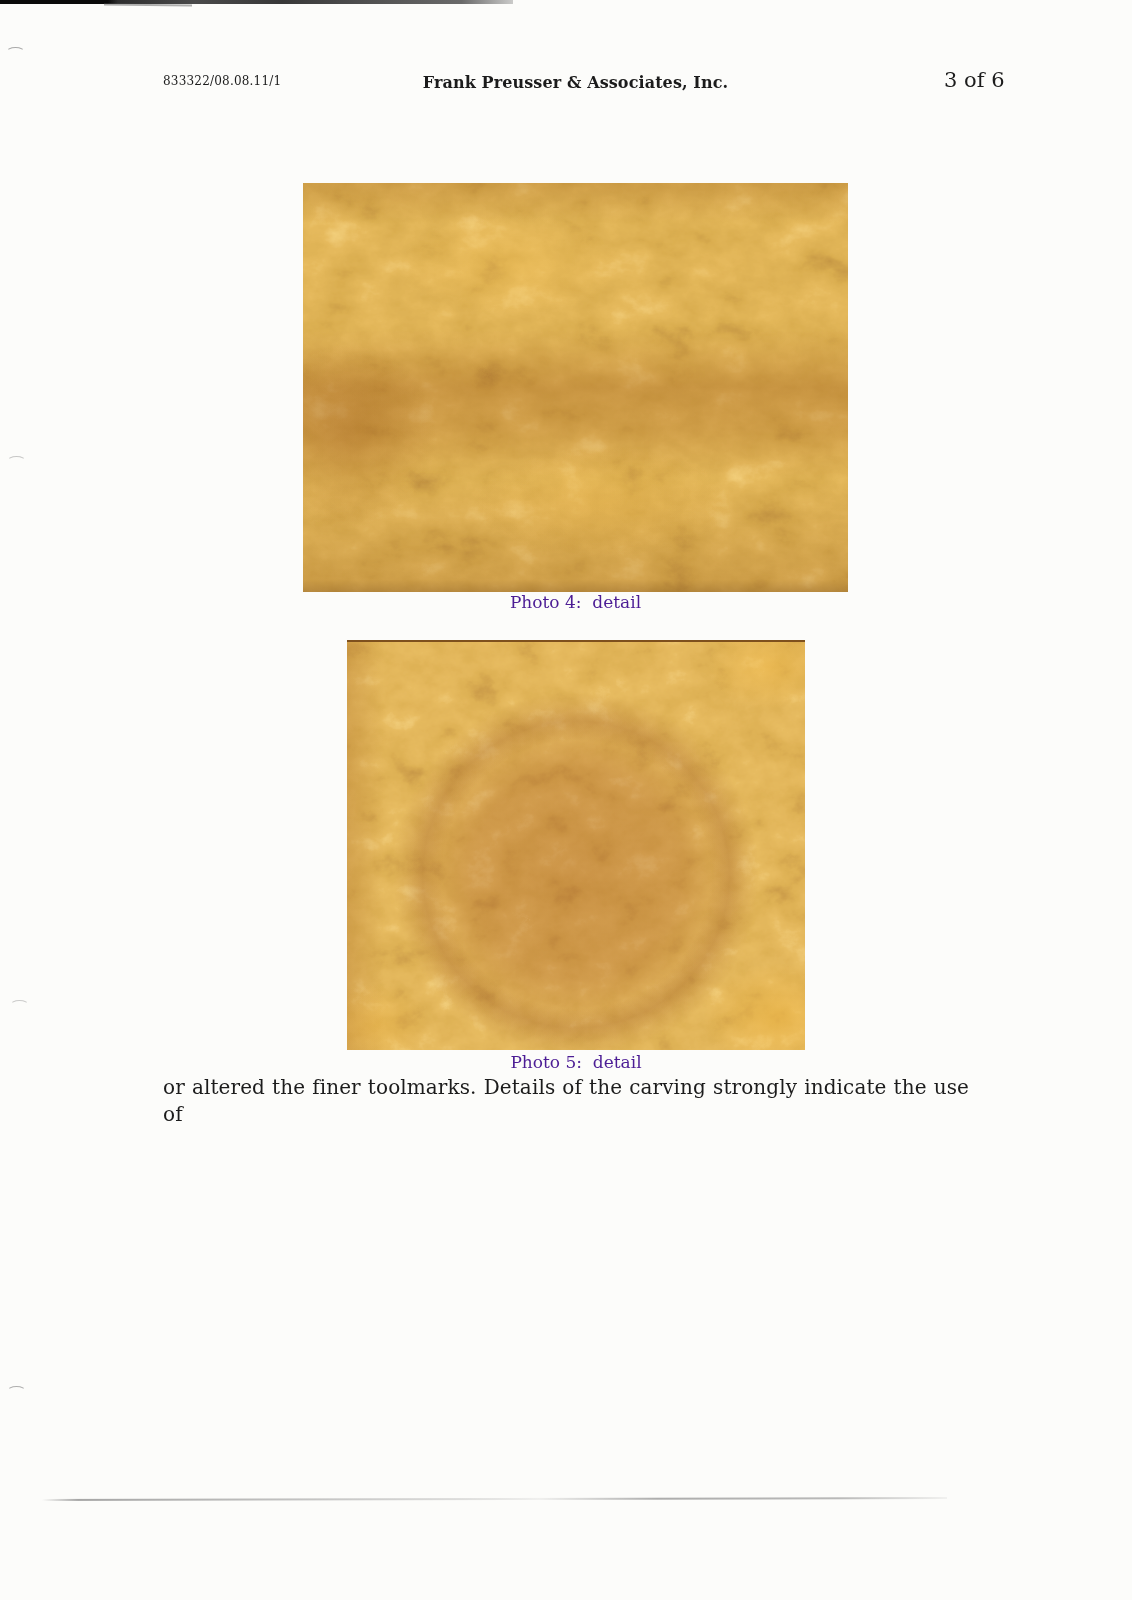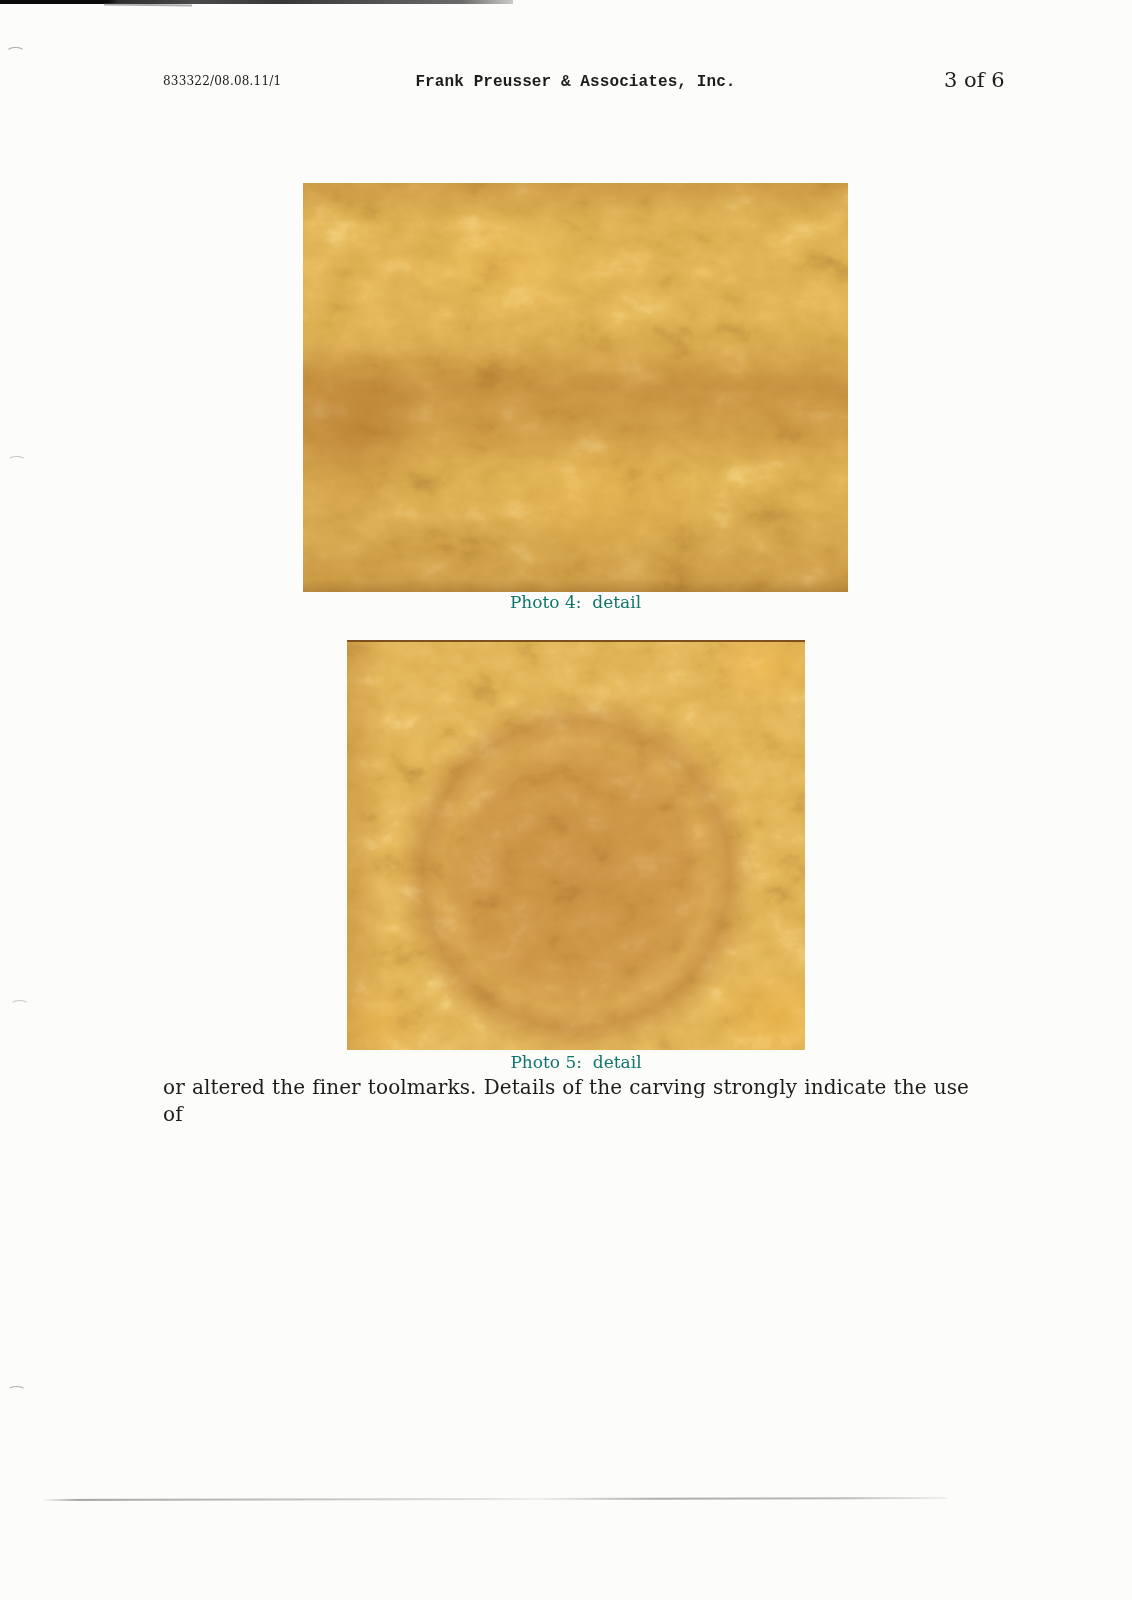--- a/index.html
+++ b/index.html
@@ -41,21 +41,21 @@
       rgba(130,130,130,.55) 88%,rgba(150,150,150,.1) 100%);
   }
 
   
   .hdr-ref{
     position:absolute;left:163px;top:74px;
     font-size:12px;letter-spacing:.2px;
   }
   .hdr-org{
     position:absolute;left:303px;top:73px;width:545px;
-    text-align:center;font-size:16px;font-weight:bold;letter-spacing:.1px;font-family:Liberation Mono, monospace;
+    text-align:center;font-size:16px;font-weight:bold;letter-spacing:.1px;
   }
   .hdr-page{
     position:absolute;left:944px;top:68px;
     font-size:21px;
   }
 
   
   .photo{position:absolute;overflow:hidden;background:#c4771e;}
   .photo svg{position:absolute;inset:0;width:100%;height:100%;display:block;}
   .photo .shade{position:absolute;inset:0;}
@@ -79,21 +79,21 @@
       radial-gradient(ellipse 18% 14% at 92% 6%, rgba(243,186,70,.40), rgba(243,186,70,0) 75%),
       radial-gradient(ellipse 16% 14% at 6% 94%, rgba(238,180,66,.35), rgba(238,180,66,0) 75%),
       radial-gradient(circle at 50% 57%, rgba(0,0,0,0) 41%, rgba(138,70,24,.22) 47%, rgba(0,0,0,0) 56%),
       radial-gradient(circle at 50% 57%, rgba(156,79,30,.34) 0%, rgba(156,79,30,.28) 32%, rgba(156,79,30,0) 52%),
       linear-gradient(90deg, rgba(150,85,25,.22) 0%, rgba(150,85,25,0) 8%);
   }
 
   
   .caption{
     position:absolute;text-align:center;font-size:17px;
-    white-space:pre;color:#0f766e;
+    white-space:pre;color:#4c1d95;
   }
   .caption-4{left:303px;top:592px;width:545px;}
   .caption-5{left:347px;top:1052px;width:458px;}
 
   
   .body-par{
     position:absolute;left:163px;top:1074px;width:806px;
     font-size:20px;line-height:27px;letter-spacing:.1px;
   }
   .body-par .ln{text-align:justify;}

